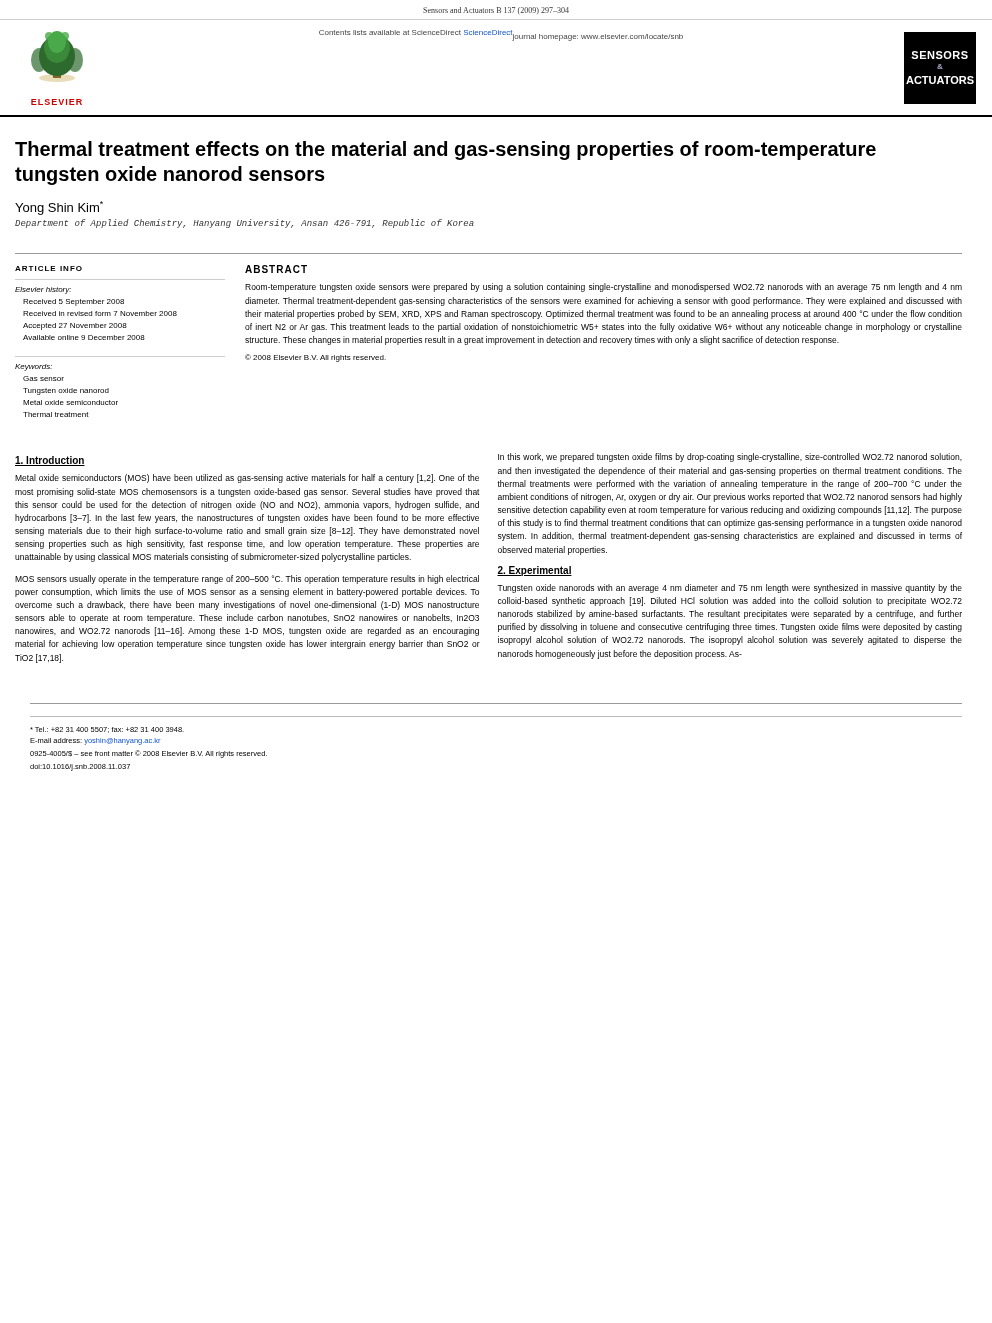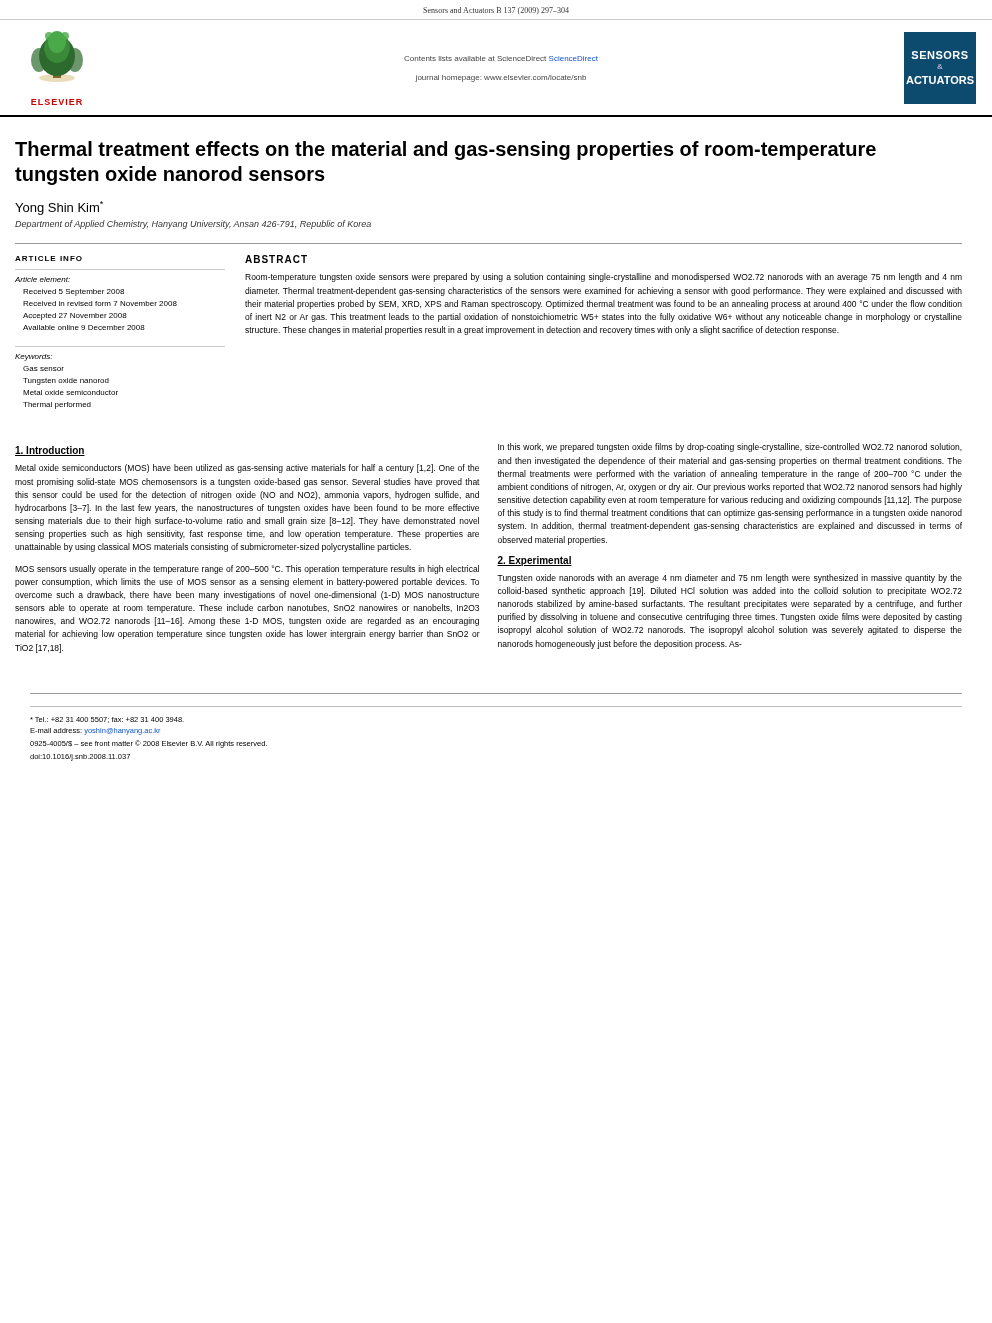--- a/index.html
+++ b/index.html
@@ -58,21 +58,20 @@
       color: #c00;
       letter-spacing: 1px;
       margin-top: 14px;
       font-family: Arial, sans-serif;
     }
 
     .journal-title-center {
       flex: 1;
       text-align: center;
       display: flex;
-      flex-direction: column;
       justify-content: center;
     }
 
     .contents-line {
       font-size: 8px;
       color: #444;
       font-family: Arial, sans-serif;
       margin-bottom: 6px;
     }
 
@@ -100,21 +99,21 @@
       width: 80px;
       min-width: 80px;
       display: flex;
       align-items: center;
       justify-content: center;
     }
 
     .badge-box {
       width: 72px;
       height: 72px;
-      background: #0c4a6e;
+      background: #000000;
       display: flex;
       flex-direction: column;
       align-items: center;
       justify-content: center;
       color: #fff;
       font-family: Arial, sans-serif;
       font-size: 8px;
       font-weight: bold;
       text-align: center;
       padding: 4px;
@@ -161,22 +160,22 @@
     }
 
     .author-name sup {
       font-size: 9px;
     }
 
     .affiliation {
       font-size: 9px;
       color: #333;
       font-style: italic;
-      margin-bottom: 14px;
-      font-family: Liberation Sans, sans-serif;
+      margin-bottom: 24px;
+      font-family: Liberation Mono, monospace;
     }
 
     
     .article-info-row {
       display: flex;
       gap: 20px;
       margin-bottom: 18px;
       border-top: 1px solid #999;
       padding-top: 10px;
     }
@@ -376,39 +375,40 @@
     </div>
 
     <div class="affiliation">Department of Applied Chemistry, Hanyang University, Ansan 426-791, Republic of Korea</div>
 
     <div class="article-info-row">
 
       <div class="article-info-col">
         <div class="info-section-title">ARTICLE INFO</div>
 
         <div class="info-block">
-          <div class="info-label">Article element:</div>
+          <div class="info-label">Elsevier history:</div>
           <div class="info-line">Received 5 September 2008</div>
           <div class="info-line">Received in revised form 7 November 2008</div>
           <div class="info-line">Accepted 27 November 2008</div>
           <div class="info-line">Available online 9 December 2008</div>
         </div>
 
         <div class="info-block">
           <div class="info-label">Keywords:</div>
           <div class="info-line">Gas sensor</div>
           <div class="info-line">Tungsten oxide nanorod</div>
           <div class="info-line">Metal oxide semiconductor</div>
-          <div class="info-line">Thermal performed</div>
+          <div class="info-line">Thermal treatment</div>
         </div>
       </div>
 
       <div class="abstract-col">
         <div class="abstract-section-title">ABSTRACT</div>
         <div class="abstract-text">Room-temperature tungsten oxide sensors were prepared by using a solution containing single-crystalline and monodispersed WO2.72 nanorods with an average 75 nm length and 4 nm diameter. Thermal treatment-dependent gas-sensing characteristics of the sensors were examined for achieving a sensor with good performance. They were explained and discussed with their material properties probed by SEM, XRD, XPS and Raman spectroscopy. Optimized thermal treatment was found to be an annealing process at around 400 °C under the flow condition of inert N2 or Ar gas. This treatment leads to the partial oxidation of nonstoichiometric W5+ states into the fully oxidative W6+ without any noticeable change in morphology or crystalline structure. These changes in material properties result in a great improvement in detection and recovery times with only a slight sacrifice of detection response.</div>
+        <div class="copyright-line">© 2008 Elsevier B.V. All rights reserved.</div>
       </div>
 
     </div>
 
     <div class="main-content-row">
 
       <div class="main-col">
         <div class="section-heading section-heading-underline">1.  Introduction</div>
         <div class="body-text">Metal oxide semiconductors (MOS) have been utilized as gas-sensing active materials for half a century [1,2]. One of the most promising solid-state MOS chemosensors is a tungsten oxide-based gas sensor. Several studies have proved that this sensor could be used for the detection of nitrogen oxide (NO and NO2), ammonia vapors, hydrogen sulfide, and hydrocarbons [3–7]. In the last few years, the nanostructures of tungsten oxides have been found to be more effective sensing materials due to their high surface-to-volume ratio and small grain size [8–12]. They have demonstrated novel sensing properties such as high sensitivity, fast response time, and low operation temperature. These properties are unattainable by using classical MOS materials consisting of submicrometer-sized polycrystalline particles.</div>
         <div class="body-text">MOS sensors usually operate in the temperature range of 200–500 °C. This operation temperature results in high electrical power consumption, which limits the use of MOS sensor as a sensing element in battery-powered portable devices. To overcome such a drawback, there have been many investigations of novel one-dimensional (1-D) MOS nanostructure sensors able to operate at room temperature. These include carbon nanotubes, SnO2 nanowires or nanobelts, In2O3 nanowires, and WO2.72 nanorods [11–16]. Among these 1-D MOS, tungsten oxide are regarded as an encouraging material for achieving low operation temperature since tungsten oxide has lower intergrain energy barrier than SnO2 or TiO2 [17,18].</div>

